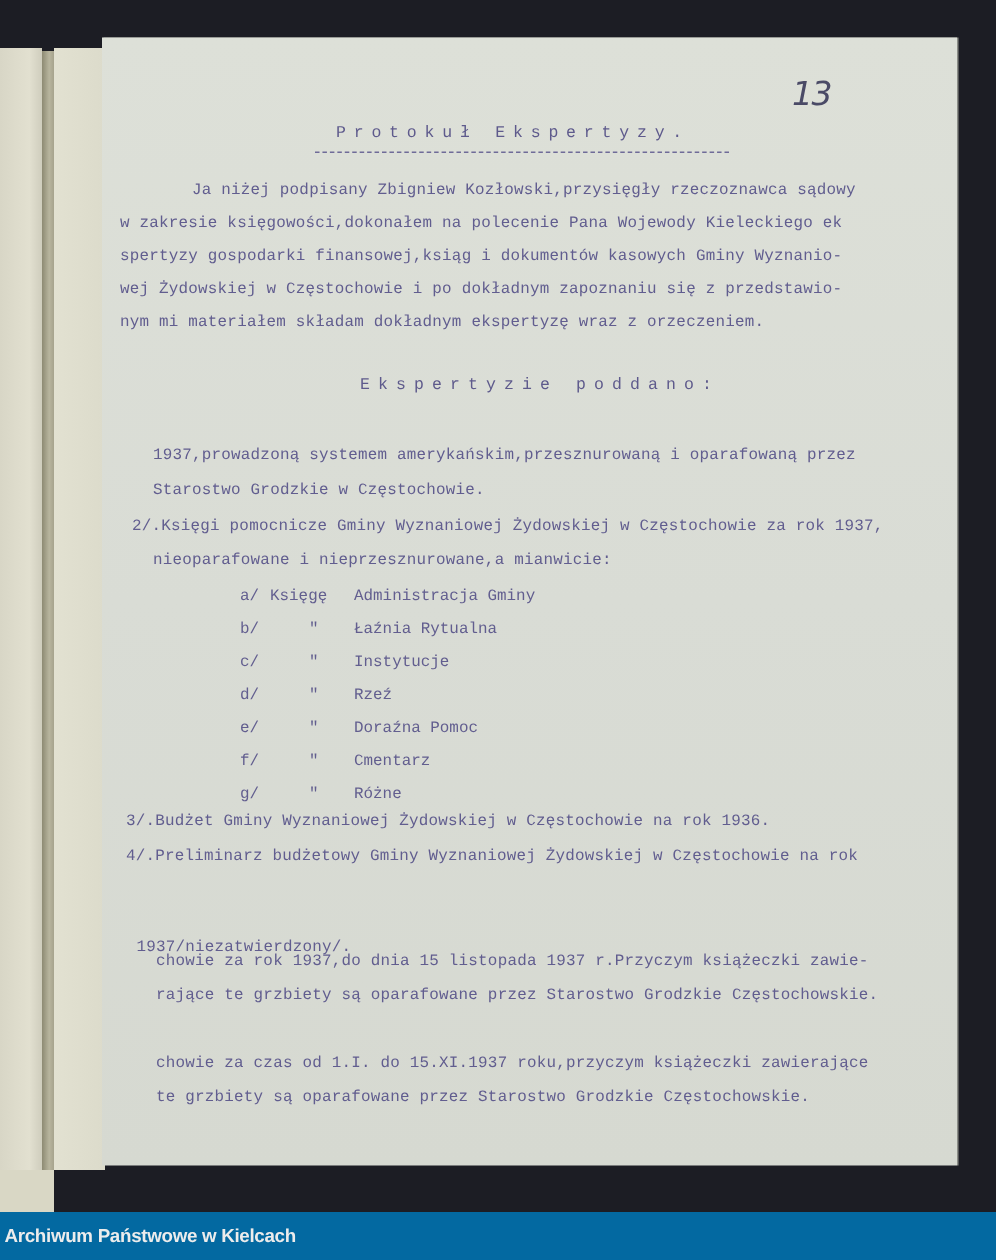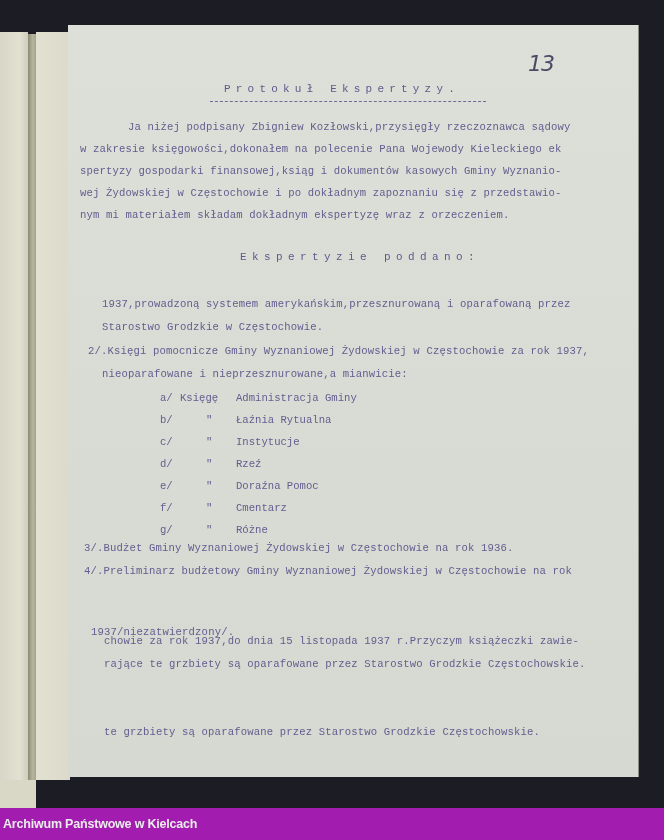--- a/index.html
+++ b/index.html
@@ -62,21 +62,21 @@
   .section-heading {
     position: absolute; left: 172px; top: 226px;
     font-size: 11px; letter-spacing: 5.4px; color: #5e5a8c;
   }
   .sub-item { position: absolute; font-size: 10.6px; color: #625e8f; white-space: nowrap; }
   .sub-letter { position: absolute; left: 92px; }
   .sub-ditto  { position: absolute; left: 138px; }
   .sub-label  { position: absolute; left: 168px; }
   .footer {
     position: absolute; left: 0; top: 808px; width: 664px; height: 32px;
-    background: #a21caf;
+    background: #0369a1;
   }
   .footer-label {
     position: absolute; left: 3px; top: 9px;
     font-family: "Liberation Sans", sans-serif; font-size: 12.5px; font-weight: bold;
     color: #ececec; letter-spacing: -0.2px;
   }
 </style>
 </head>
 <body>
 
@@ -144,19 +144,20 @@
     </div>
 
     <div class="line" style="left:16px; top:517px;">3/.Budżet Gminy Wyznaniowej Żydowskiej w Częstochowie na rok 1936.</div>
 
     <div class="line" style="left:16px; top:540px;">4/.Preliminarz budżetowy Gminy Wyznaniowej Żydowskiej w Częstochowie na rok</div>
     <div class="line" style="left:23px; top:563px;margin-top:38px;">1937/niezatwierdzony/.</div>
 
     <div class="line" style="left:36px; top:610px;">chowie za rok 1937,do dnia 15 listopada 1937 r.Przyczym książeczki zawie-</div>
     <div class="line" style="left:36px; top:633px;">rające te grzbiety są oparafowane przez Starostwo Grodzkie Częstochowskie.</div>
 
+    <div class="line" style="left:36px; top:678px;">chowie za czas od 1.I. do 15.XI.1937 roku,przyczym książeczki zawierające</div>
     <div class="line" style="left:36px; top:701px;text-align:center;">te grzbiety są oparafowane przez Starostwo Grodzkie Częstochowskie.</div>
   </div>
 </div>
 
 <div class="footer">
   <span class="footer-label">Archiwum Państwowe w Kielcach</span>
 </div>
 
 </body></html>

